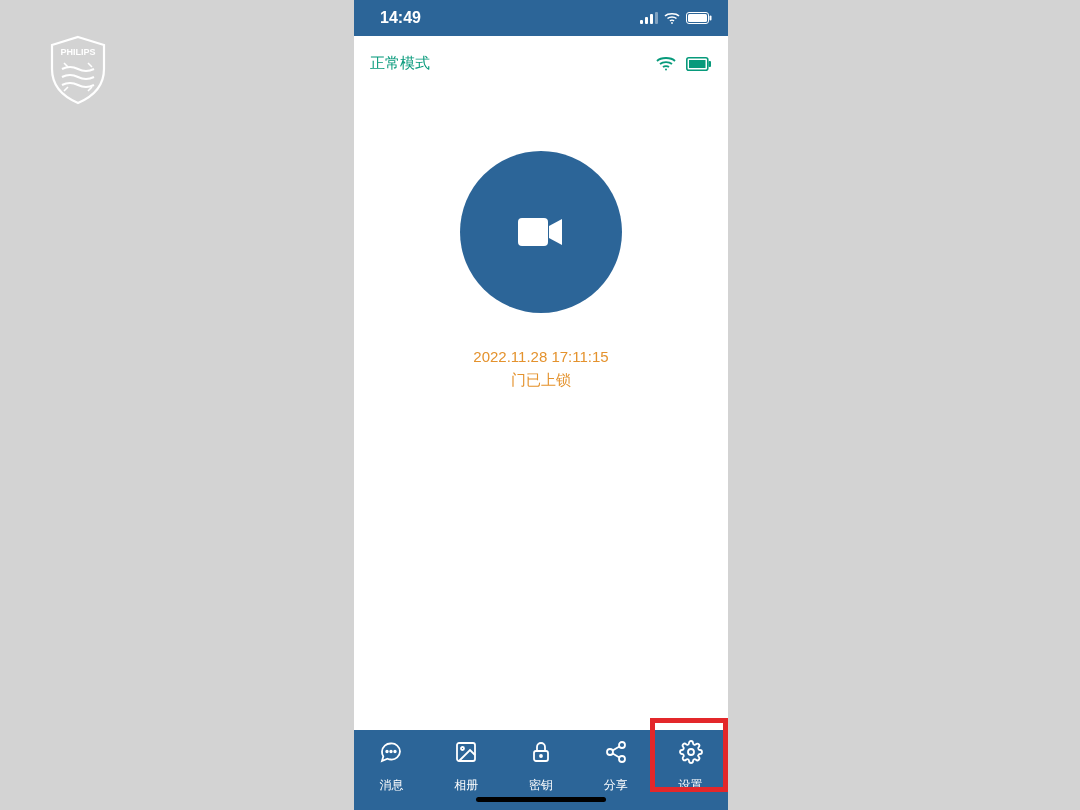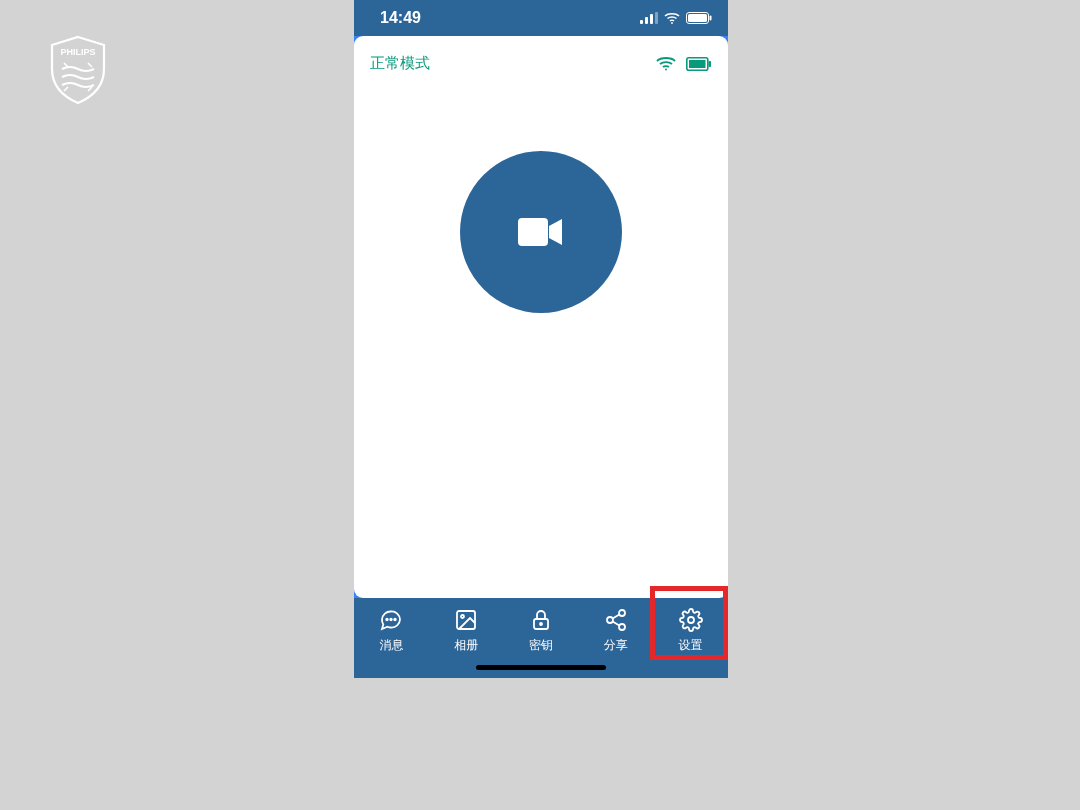--- a/index.html
+++ b/index.html
@@ -15,21 +15,21 @@
       top: 35px;
       left: 48px;
       width: 60px;
       height: 70px;
     }
     .phone {
       position: absolute;
       left: 354px;
       top: 0;
       width: 374px;
-      height: 678px;
+      height: 810px;
       background: #3b82f6;
       display: flex;
       flex-direction: column;
       overflow: hidden;
     }
     .status-bar {
       height: 36px;
       background: #2c6598;
       color: #fff;
       display: flex;
@@ -83,21 +83,20 @@
     }
     .nav-pill-divider {
       width: 1px;
       height: 18px;
       background: rgba(255,255,255,0.45);
     }
     .content {
       flex: 1;
       background: #fff;
       position: relative;
-      border-radius: 9px;
     }
     .mode-row {
       display: flex;
       align-items: center;
       justify-content: space-between;
       padding: 18px 16px 0 16px;
     }
     .mode-text {
       color: #079a7b;
       font-size: 15px;
@@ -136,21 +135,21 @@
       display: flex;
       justify-content: space-around;
       align-items: flex-start;
       padding-top: 10px;
       position: relative;
     }
     .tab-item {
       display: flex;
       flex-direction: column;
       align-items: center;
-      gap: 5px;
+      gap: 13px;
       color: #fff;
       font-size: 12px;
       width: 60px;
     }
     .tab-icon {
       width: 24px;
       height: 24px;
     }
     .home-indicator {
       position: absolute;
@@ -231,20 +230,24 @@
       </div>
     </div>
 
     <div class="video-circle">
       <svg width="50" height="36" viewBox="0 0 50 36" fill="#fff">
         <rect x="2" y="4" width="30" height="28" rx="4"></rect>
         <path d="M33 12 L46 5 V31 L33 24 Z"></path>
       </svg>
     </div>
 
+    <div class="timestamp-block">
+      <div>2022.11.28 17:11:15</div>
+      <div>门已上锁</div>
+    </div>
   </div>
 
   <div class="tab-bar">
     <div class="tab-item">
       <svg class="tab-icon" viewBox="0 0 24 24" fill="none" stroke="#fff" stroke-width="1.8">
         <path d="M21 11.5a8.38 8.38 0 0 1-9 8 8.5 8.5 0 0 1-3.5-.8L3 21l1.3-4.5A8.38 8.38 0 0 1 3 11.5a8.5 8.5 0 0 1 9-8 8.38 8.38 0 0 1 9 8z"></path>
         <circle cx="8" cy="11.5" r="0.8" fill="#fff"></circle>
           <circle cx="12" cy="11.5" r="0.8" fill="#fff"></circle>
           <circle cx="16" cy="11.5" r="0.8" fill="#fff"></circle>
       </svg>

